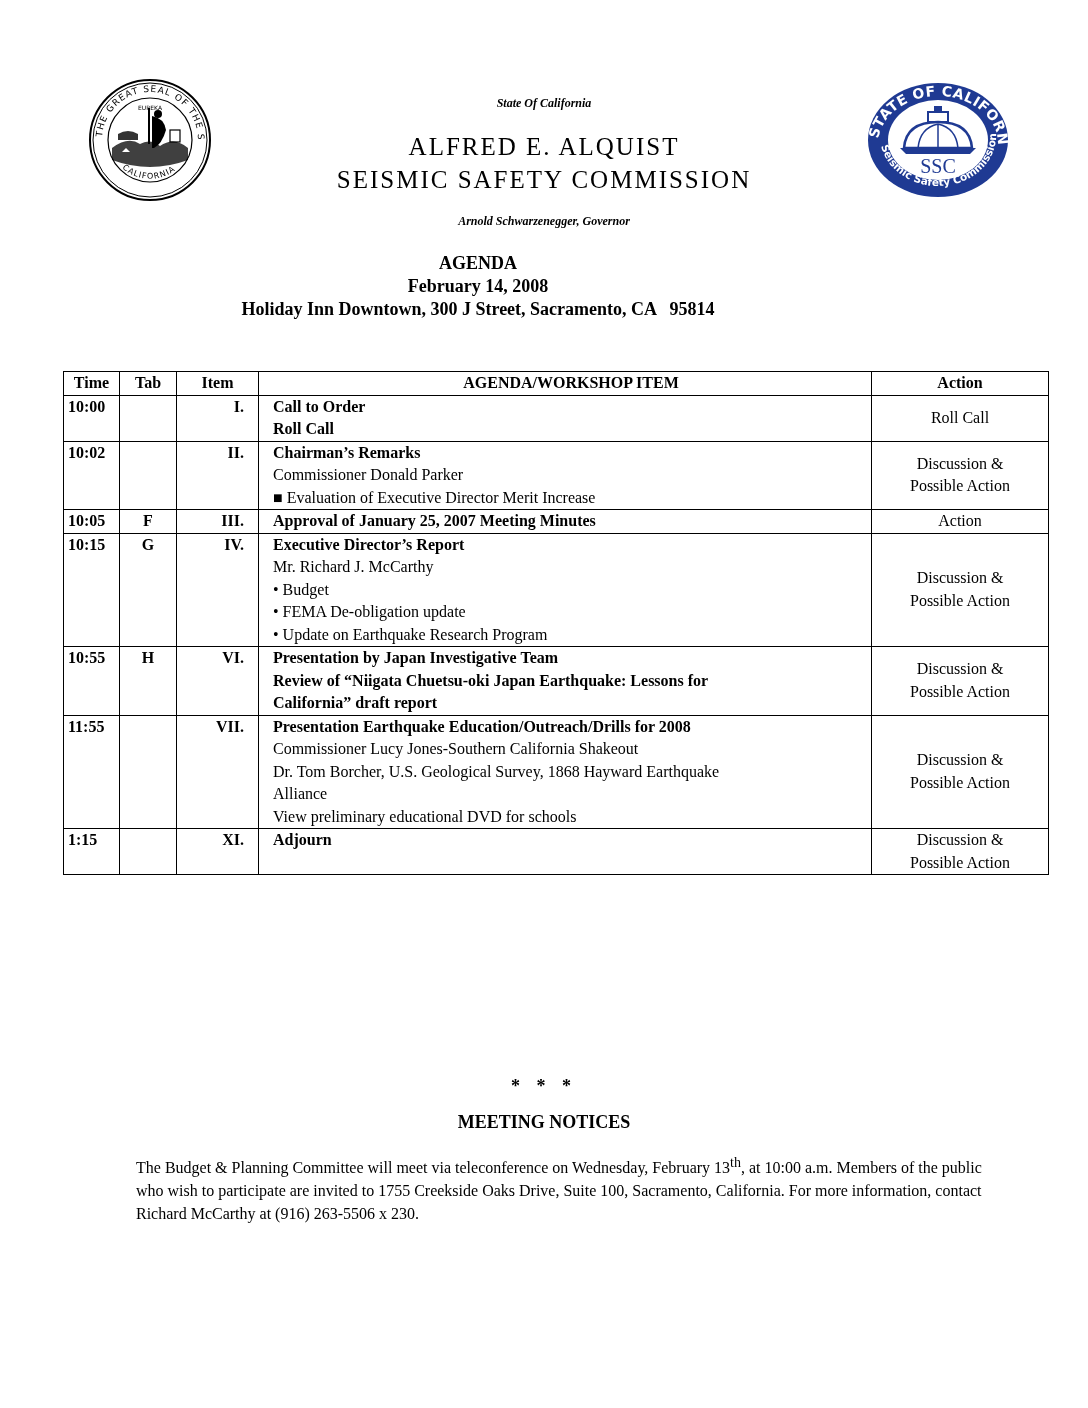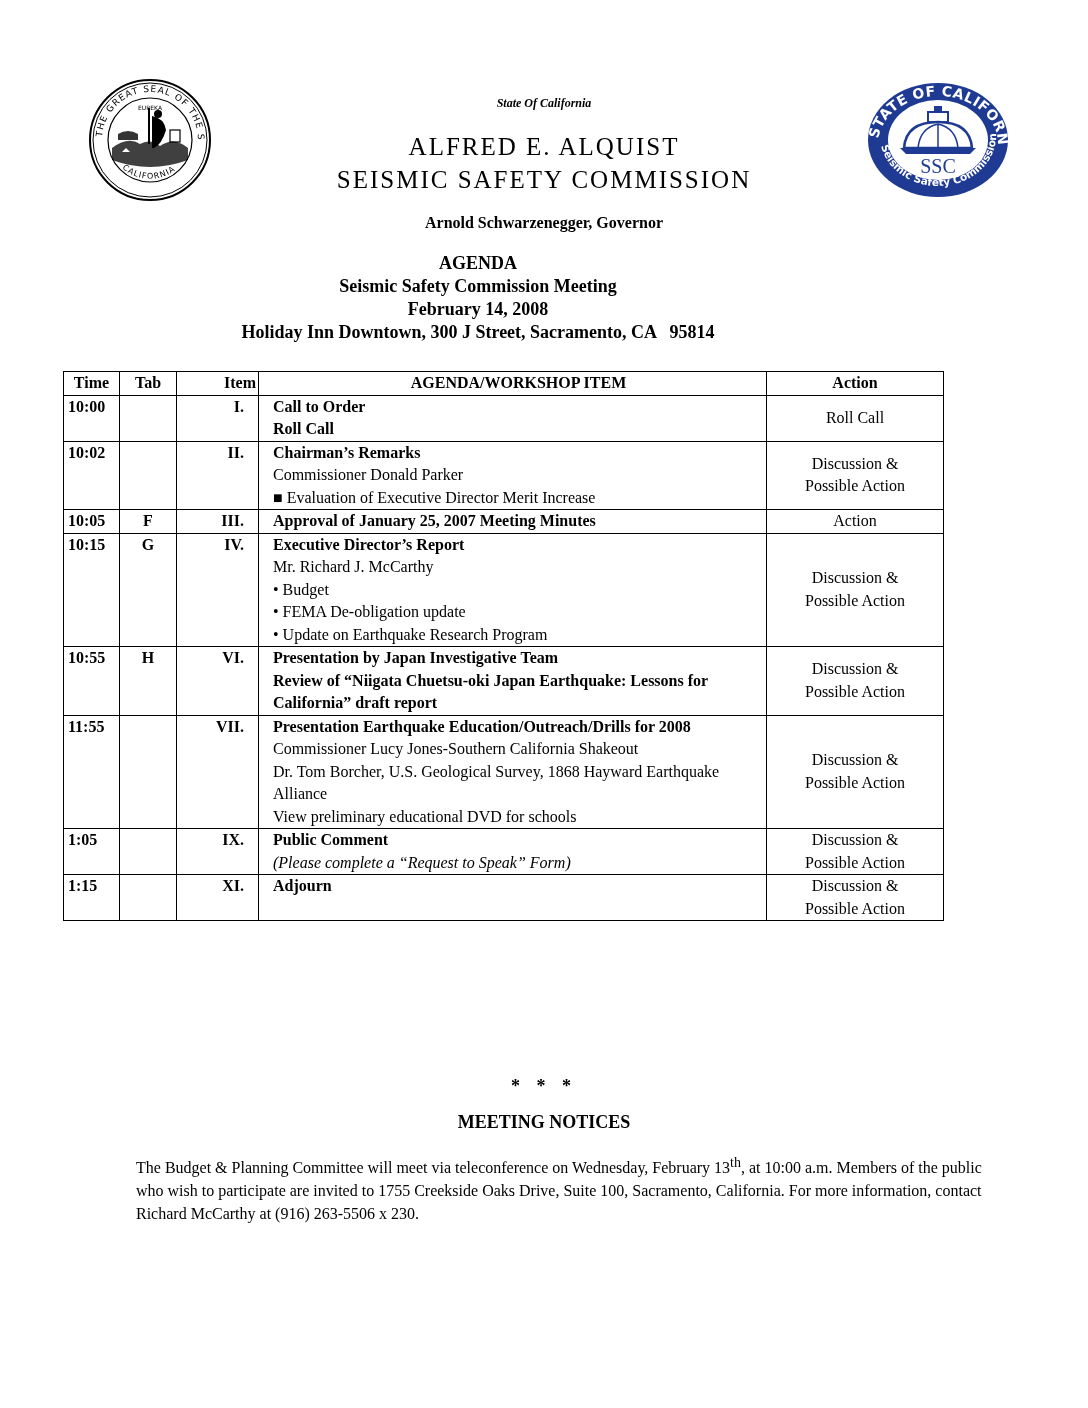--- a/index.html
+++ b/index.html
@@ -7,25 +7,25 @@
          font-family: "Liberation Serif", "DejaVu Serif", serif; color: #000; }
   .seal-left { position: absolute; left: 88px; top: 78px; width: 124px; height: 124px; }
   .seal-right { position: absolute; left: 866px; top: 82px; width: 144px; height: 116px; }
   .state-line { position: absolute; left: 0; width: 1088px; top: 96px; text-align: center;
                 font-size: 12px; font-weight: bold; font-style: italic; }
   .title1, .title2 { position: absolute; left: 0; width: 1088px; text-align: center;
                 font-size: 25px; letter-spacing: 2px; font-weight: normal; }
   .title1 { top: 133px; }
   .title2 { top: 166px; }
   .governor { position: absolute; left: 0; width: 1088px; top: 214px; text-align: center;
-              font-size: 16px; font-weight: bold; }
+              font-size: 12px; font-weight: bold; font-style: italic; }
   .agenda-head { position: absolute; left: 0; width: 956px; top: 252px; text-align: center;
                  font-weight: bold; font-size: 18px; line-height: 23px; }
   .agenda-head div { white-space: pre; }
-  table.agenda { position: absolute; left: 63px; top: 371px; width: 881px;
+  table.agenda { position: absolute; left: 63px; top: 371px; width: 986px;
                  border-collapse: collapse; font-size: 16px; }
   table.agenda td, table.agenda th { border: 1.5px solid #000; vertical-align: top;
                  padding: 0 4px; line-height: 22.5px; }
   table.agenda th { font-weight: bold; text-align: center; padding: 0 2px; }
   table.agenda th.wi { text-align: center; padding-left: 14px; }
   .c-time { width: 47px; font-weight: bold; }
   .c-tab { width: 48px; text-align: center; font-weight: bold; }
   .c-item { width: 63px; text-align: right; font-weight: bold; padding-right: 14px !important; }
   .c-desc { padding-left: 14px !important; margin-left: 11px; }
   .c-action { width: 168px; text-align: center; vertical-align: middle !important; }
@@ -84,31 +84,30 @@
     <rect x="62" y="30" width="20" height="10" fill="none" stroke="#1f3a93" stroke-width="2"></rect>
     <path d="M 38 66 Q 40 40 72 40 Q 104 40 106 66 Z" fill="none" stroke="#1f3a93" stroke-width="2.5"></path>
     <path d="M 52 66 Q 54 46 72 42 M 92 66 Q 90 46 72 42 M 72 42 L 72 66" fill="none" stroke="#1f3a93" stroke-width="1.5"></path>
     <path d="M 34 66 L 110 66 L 104 72 L 40 72 Z" fill="#1f3a93"></path>
     <text x="72" y="91" font-size="20" text-anchor="middle" fill="#1f3a93" font-family="Liberation Serif, serif">SSC</text>
   </svg>
 </div>
 
 <div class="agenda-head">
   <div>AGENDA</div>
-  <div>Seismic Safety Commission Meeting</div>
   <div>February 14, 2008</div>
   <div>Holiday Inn Downtown, 300 J Street, Sacramento, CA   95814</div>
 </div>
 
 <table class="agenda">
   <thead>
     <tr>
       <th class="c-time">Time</th>
       <th class="c-tab">Tab</th>
-      <th class="c-item" style="text-align:right;padding-right:2px !important">Item</th>
+      <th class="c-item" style="text-align:center;padding-right:2px !important">Item</th>
       <th class="wi">AGENDA/WORKSHOP ITEM</th>
       <th class="c-action" style="vertical-align:top">Action</th>
     </tr>
   </thead>
   <tbody id="agenda-body">
       <tr>
         <td class="c-time">10:00</td>
         <td class="c-tab"></td>
         <td class="c-item">I.</td>
         <td class="c-desc">
@@ -184,33 +183,20 @@
           <div class="">Dr. Tom Borcher, U.S. Geological Survey, 1868 Hayward Earthquake</div>
           <div class="">Alliance</div>
           <div class="">View preliminary educational DVD for schools</div>
         </td>
         <td class="c-action">
           <div>Discussion &amp;</div>
           <div>Possible Action</div>
         </td>
       </tr>
       <tr>
-        <td class="c-time">1:05</td>
-        <td class="c-tab"></td>
-        <td class="c-item">IX.</td>
-        <td class="c-desc">
-          <div class="l-bold">Public Comment</div>
-          <div class="l-italic">(Please complete a “Request to Speak” Form)</div>
-        </td>
-        <td class="c-action">
-          <div>Discussion &amp;</div>
-          <div>Possible Action</div>
-        </td>
-      </tr>
-      <tr>
         <td class="c-time">1:15</td>
         <td class="c-tab"></td>
         <td class="c-item">XI.</td>
         <td class="c-desc">
           <div class="l-bold">Adjourn</div>
         </td>
         <td class="c-action">
           <div>Discussion &amp;</div>
           <div>Possible Action</div>
         </td>

